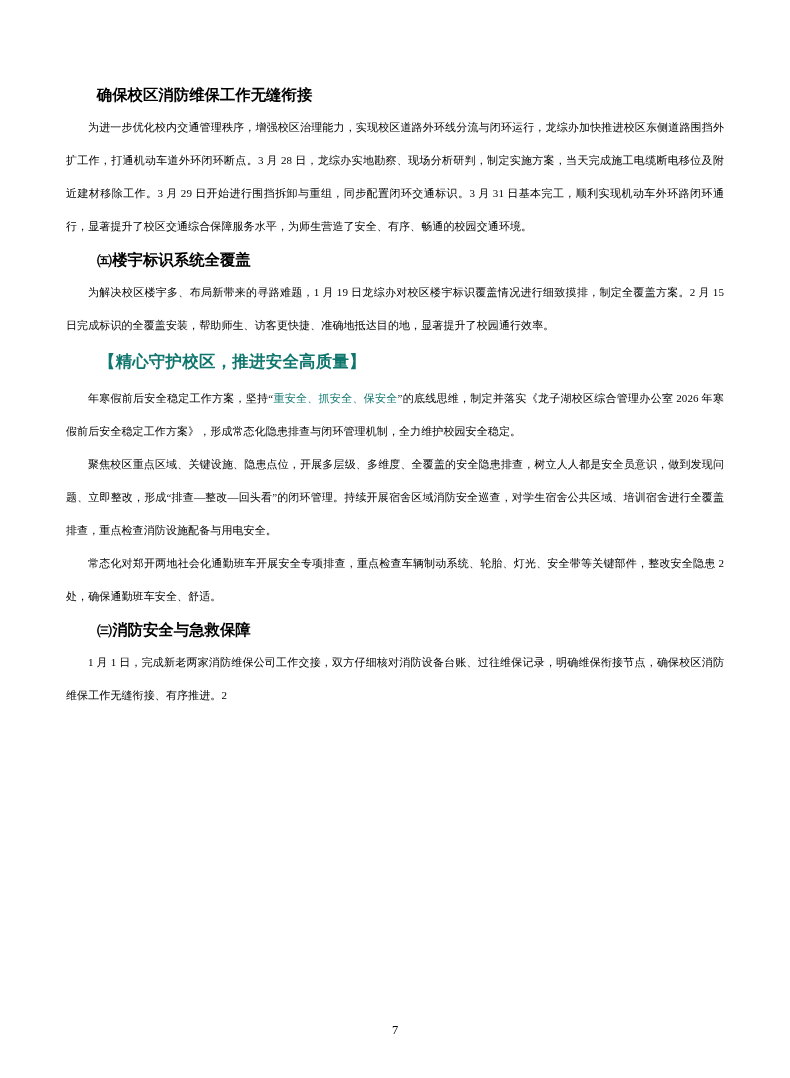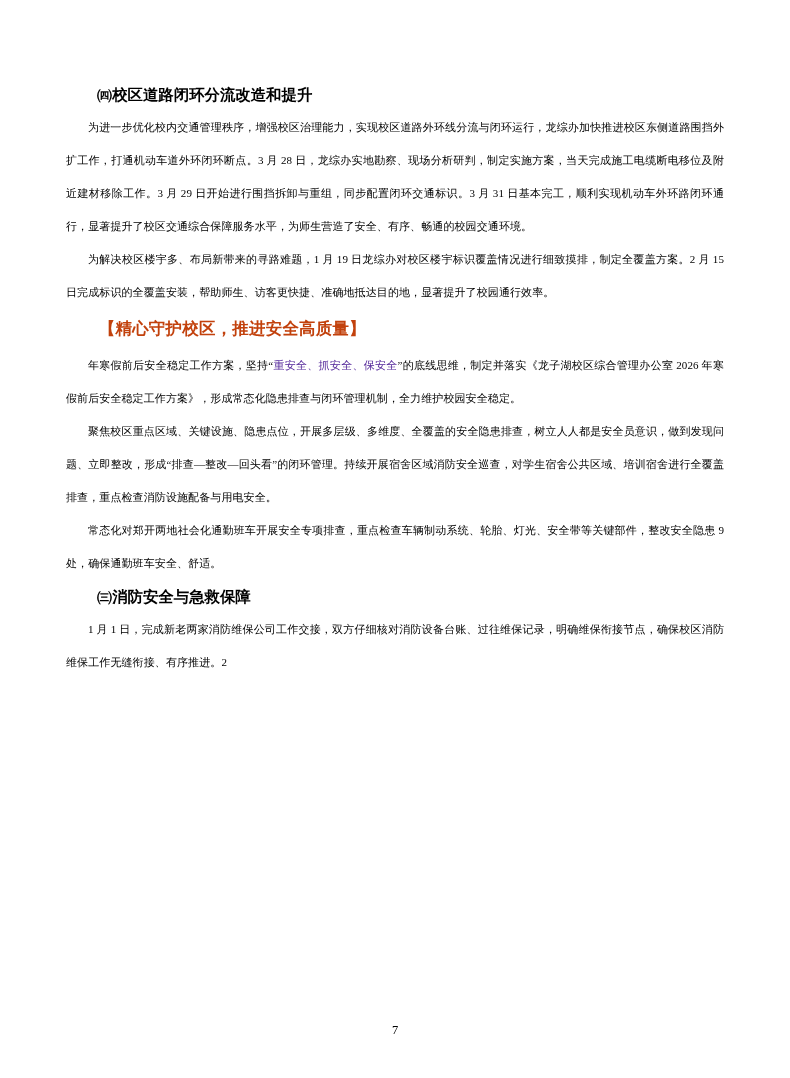--- a/index.html
+++ b/index.html
@@ -34,51 +34,52 @@
     margin: 0;
   }
   .para {
     text-indent: 2em;
     margin: 0;
     font-size: 11px;
     line-height: 33px;
     letter-spacing: 0.1px;
   }
   .section-title {
-    color: #c2410c;
+    color: #0f766e;
     font-weight: bold;
     font-size: 16.4px;
     line-height: 40px;
     text-indent: 2em;
     margin: 0;
     letter-spacing: 0.3px;
   }
   .red {
-    color: #4c1d95;
+    color: #0f766e;
   }
   .page-number {
     position: absolute;
     bottom: 40px;
     left: 0;
     width: 100%;
     text-align: center;
     font-size: 12.5px;
     color: #000;
     font-family: "Liberation Serif", serif;
   }
 </style>
 </head>
 <body>
 
 <div class="page">
   <div class="doc-body" id="doc-body">
-      <p class="heading">㈣校区道路闭环分流改造和提升</p>
+      <p class="heading">确保校区消防维保工作无缝衔接</p>
       <p class="para">为进一步优化校内交通管理秩序，增强校区治理能力，实现校区道路外环线分流与闭环运行，龙综办加快推进校区东侧道路围挡外扩工作，打通机动车道外环闭环断点。3 月 28 日，龙综办实地勘察、现场分析研判，制定实施方案，当天完成施工电缆断电移位及附近建材移除工作。3 月 29 日开始进行围挡拆卸与重组，同步配置闭环交通标识。3 月 31 日基本完工，顺利实现机动车外环路闭环通行，显著提升了校区交通综合保障服务水平，为师生营造了安全、有序、畅通的校园交通环境。</p>
+      <p class="heading">㈤楼宇标识系统全覆盖</p>
       <p class="para">为解决校区楼宇多、布局新带来的寻路难题，1 月 19 日龙综办对校区楼宇标识覆盖情况进行细致摸排，制定全覆盖方案。2 月 15 日完成标识的全覆盖安装，帮助师生、访客更快捷、准确地抵达目的地，显著提升了校园通行效率。</p>
       <p class="section-title">【精心守护校区，推进安全高质量】</p>
       <p class="para"><span>年寒假前后安全稳定工作方案，坚持“</span><span class="red">重安全、抓安全、保安全</span><span>”的底线思维，制定并落实《龙子湖校区综合管理办公室 2026 年寒假前后安全稳定工作方案》，形成常态化隐患排查与闭环管理机制，全力维护校园安全稳定。</span></p>
       <p class="para">聚焦校区重点区域、关键设施、隐患点位，开展多层级、多维度、全覆盖的安全隐患排查，树立人人都是安全员意识，做到发现问题、立即整改，形成“排查—整改—回头看”的闭环管理。持续开展宿舍区域消防安全巡查，对学生宿舍公共区域、培训宿舍进行全覆盖排查，重点检查消防设施配备与用电安全。</p>
-      <p class="para">常态化对郑开两地社会化通勤班车开展安全专项排查，重点检查车辆制动系统、轮胎、灯光、安全带等关键部件，整改安全隐患 9 处，确保通勤班车安全、舒适。</p>
+      <p class="para">常态化对郑开两地社会化通勤班车开展安全专项排查，重点检查车辆制动系统、轮胎、灯光、安全带等关键部件，整改安全隐患 2 处，确保通勤班车安全、舒适。</p>
       <p class="heading">㈢消防安全与急救保障</p>
       <p class="para">1 月 1 日，完成新老两家消防维保公司工作交接，双方仔细核对消防设备台账、过往维保记录，明确维保衔接节点，确保校区消防维保工作无缝衔接、有序推进。2</p>
     </div>
   <div class="page-number">7</div>
 </div>
 
 </body></html>

